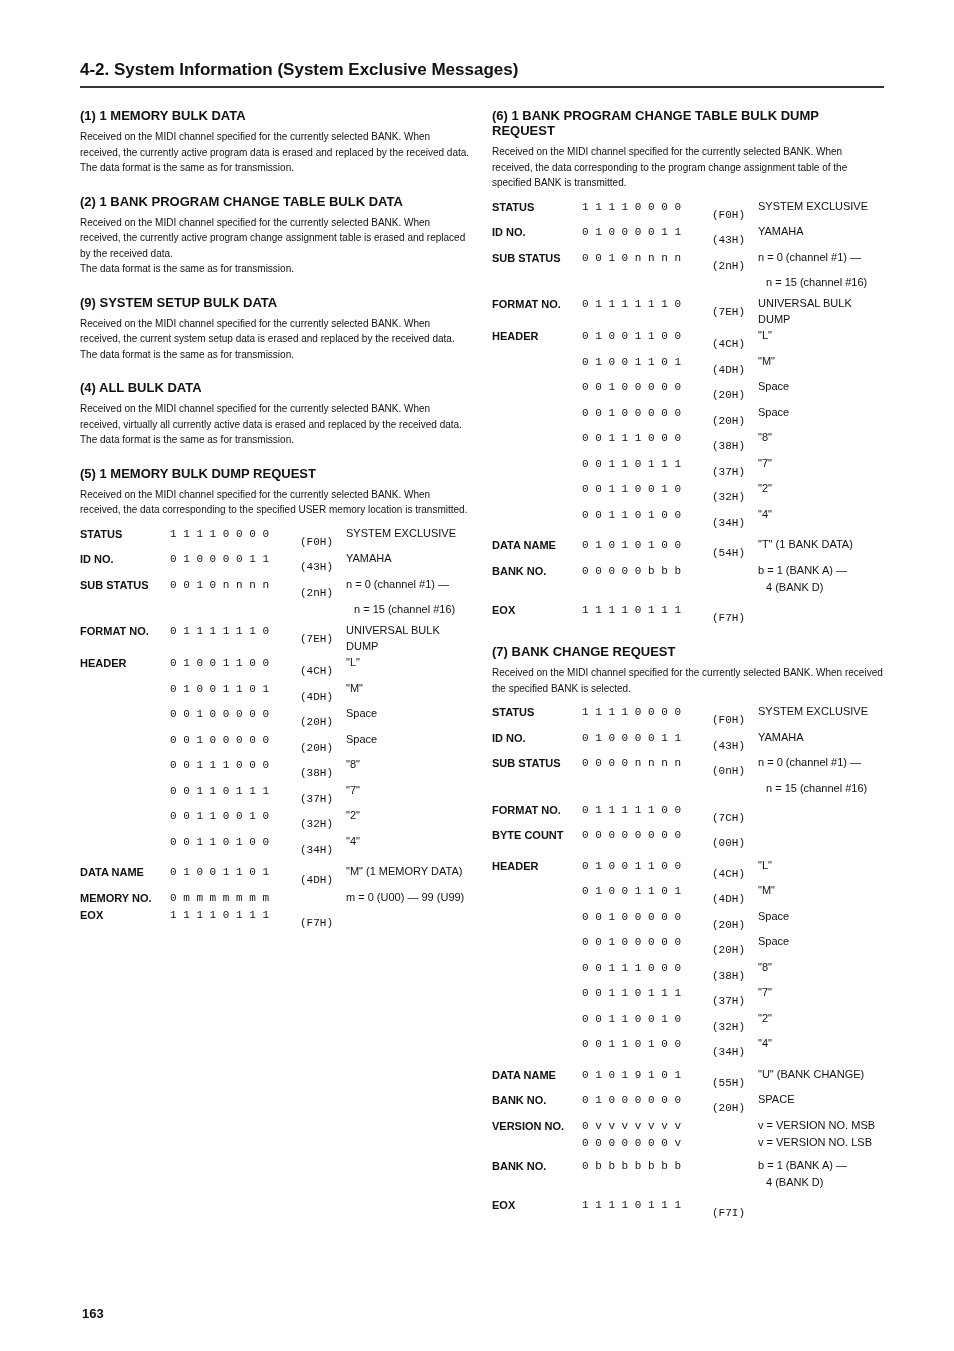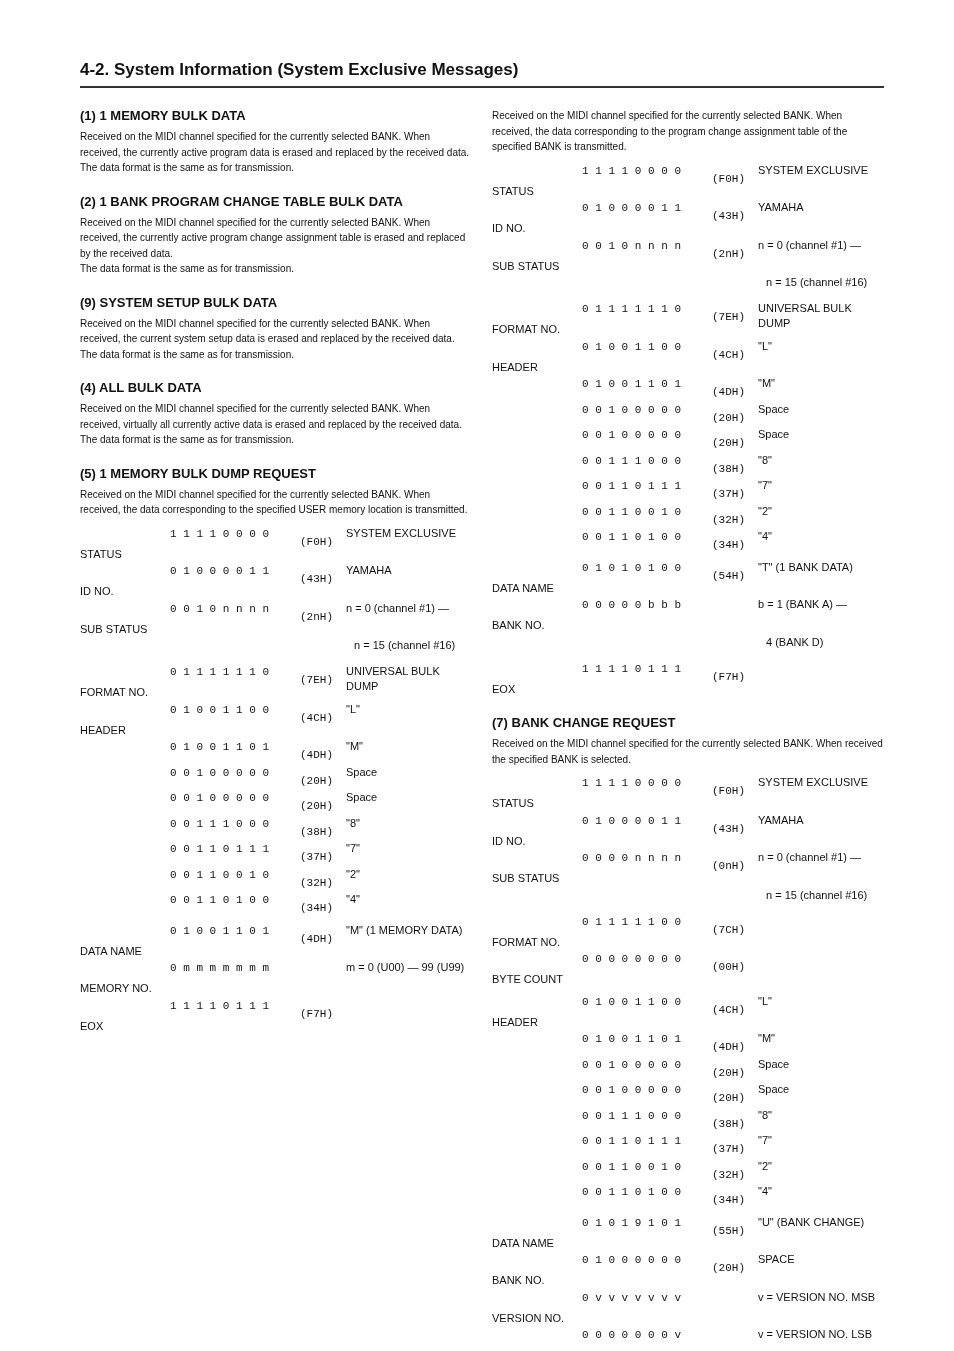--- a/index.html
+++ b/index.html
@@ -63,26 +63,25 @@
       font-family: 'Courier New', Courier, monospace;
       width: 100%;
     }
     .data-table .row {
       display: flex;
       gap: 0;
       margin-bottom: 1px;
     }
     .col-label {
       width: 90px;
-      font-weight: normal;
+      font-weight: bold;
       font-family: Arial, Helvetica, sans-serif;
       font-size: 11px;
       vertical-align: top;
       flex-shrink: 0;
-      margin-top: 20px;
     }
     .col-bits {
       width: 130px;
       flex-shrink: 0;
       font-family: 'Courier New', Courier, monospace;
       font-size: 11px;
       white-space: nowrap;
     }
     .col-hex {
       width: 46px;
@@ -250,20 +249,21 @@
             <span class="col-desc"></span>
           </div>
         </div>
       </div>
 
     </div>
 
     <div class="col-right">
 
       <div class="section">
+        <div class="section-title">(6) 1 BANK PROGRAM CHANGE TABLE BULK DUMP REQUEST</div>
         <div class="section-body">
           Received on the MIDI channel specified for the currently selected BANK. When received, the data corresponding to the program change assignment table of the specified BANK is transmitted.
         </div>
 
         <div class="data-table">
           <div class="row">
             <span class="col-label">STATUS</span>
             <span class="col-bits">1 1 1 1 0 0 0 0</span>
             <span class="col-hex">(F0H)</span>
             <span class="col-desc">SYSTEM EXCLUSIVE</span>

